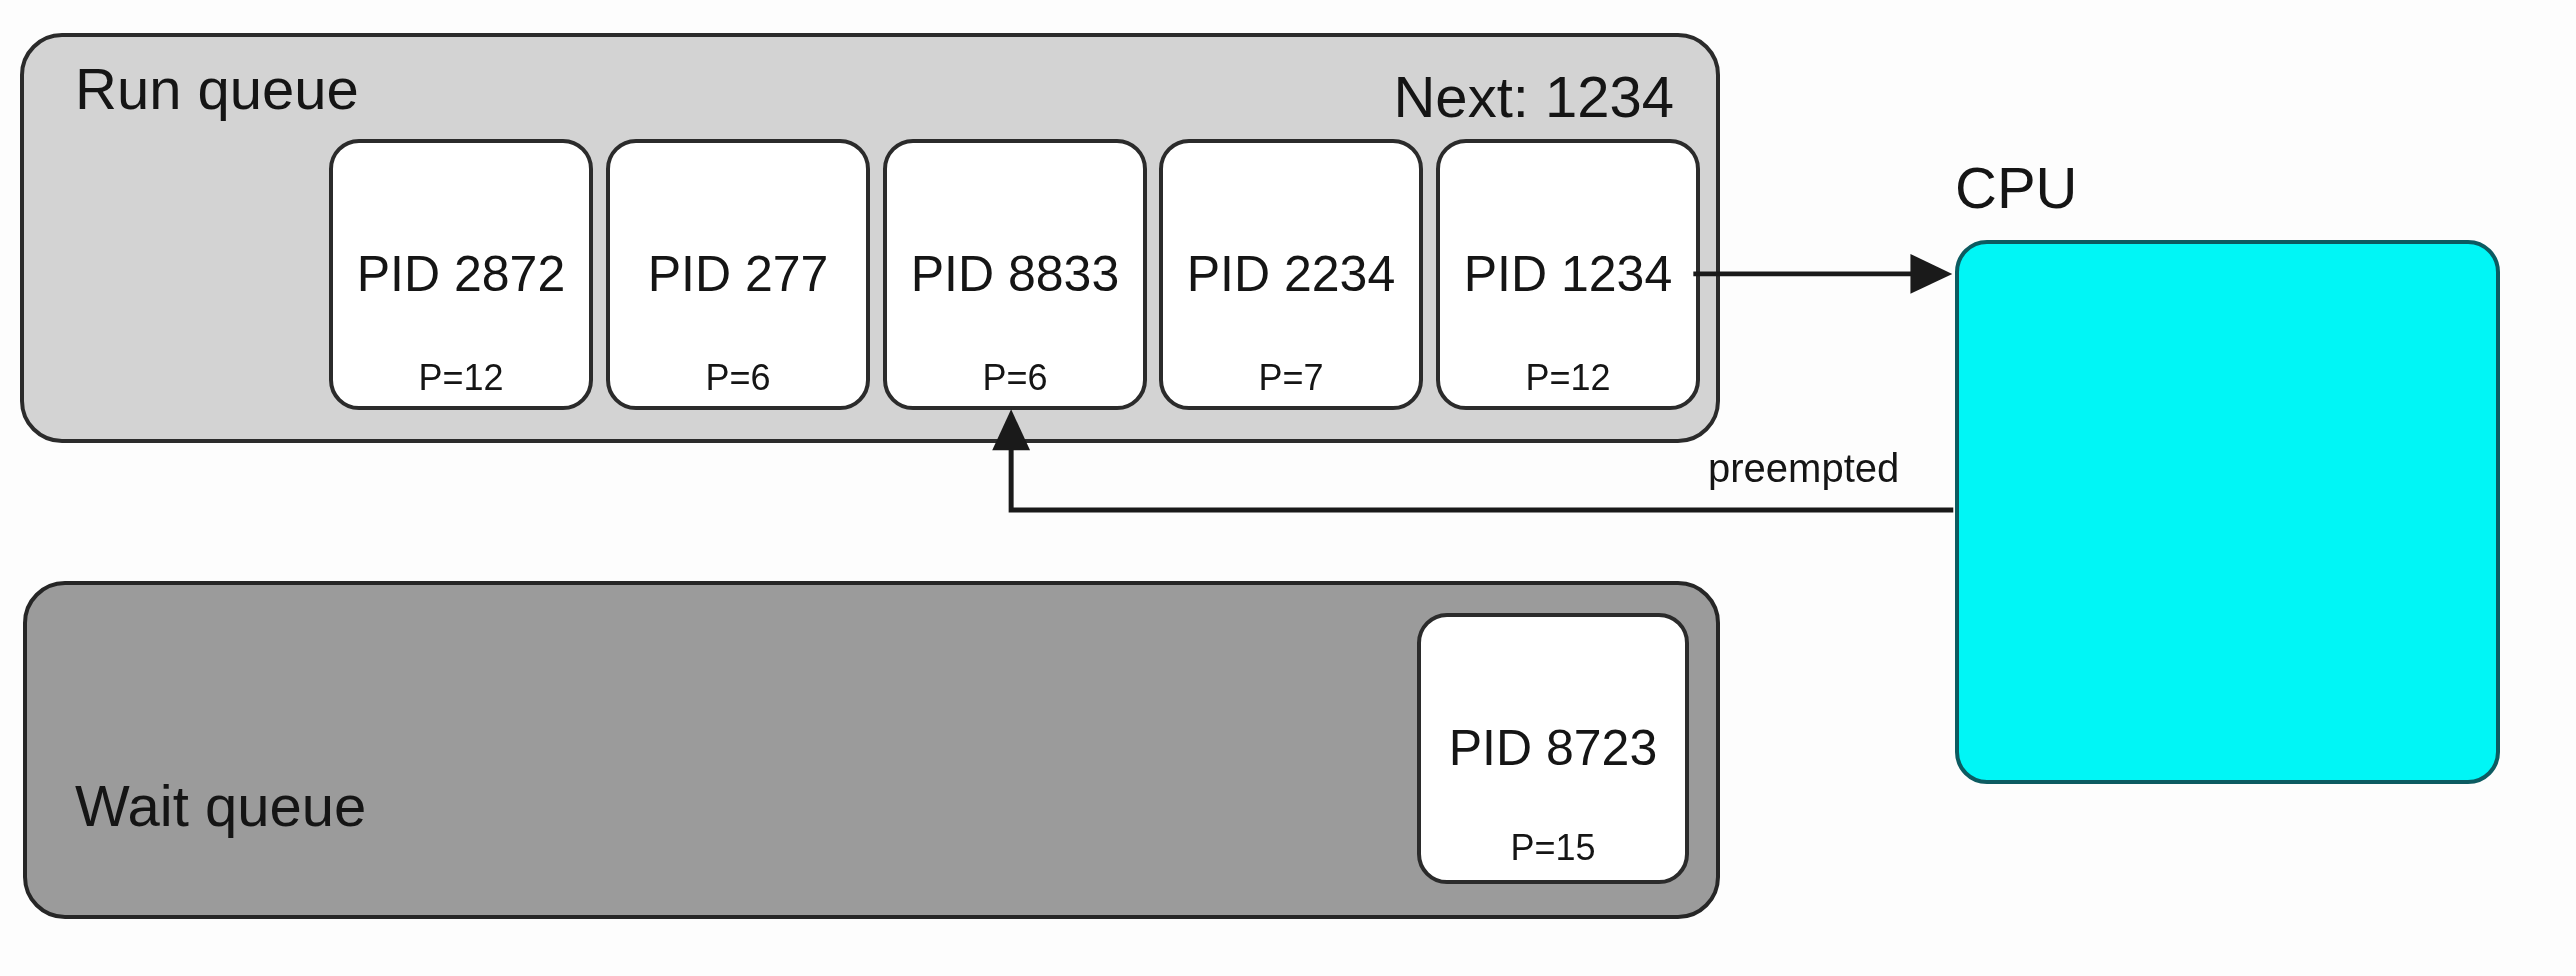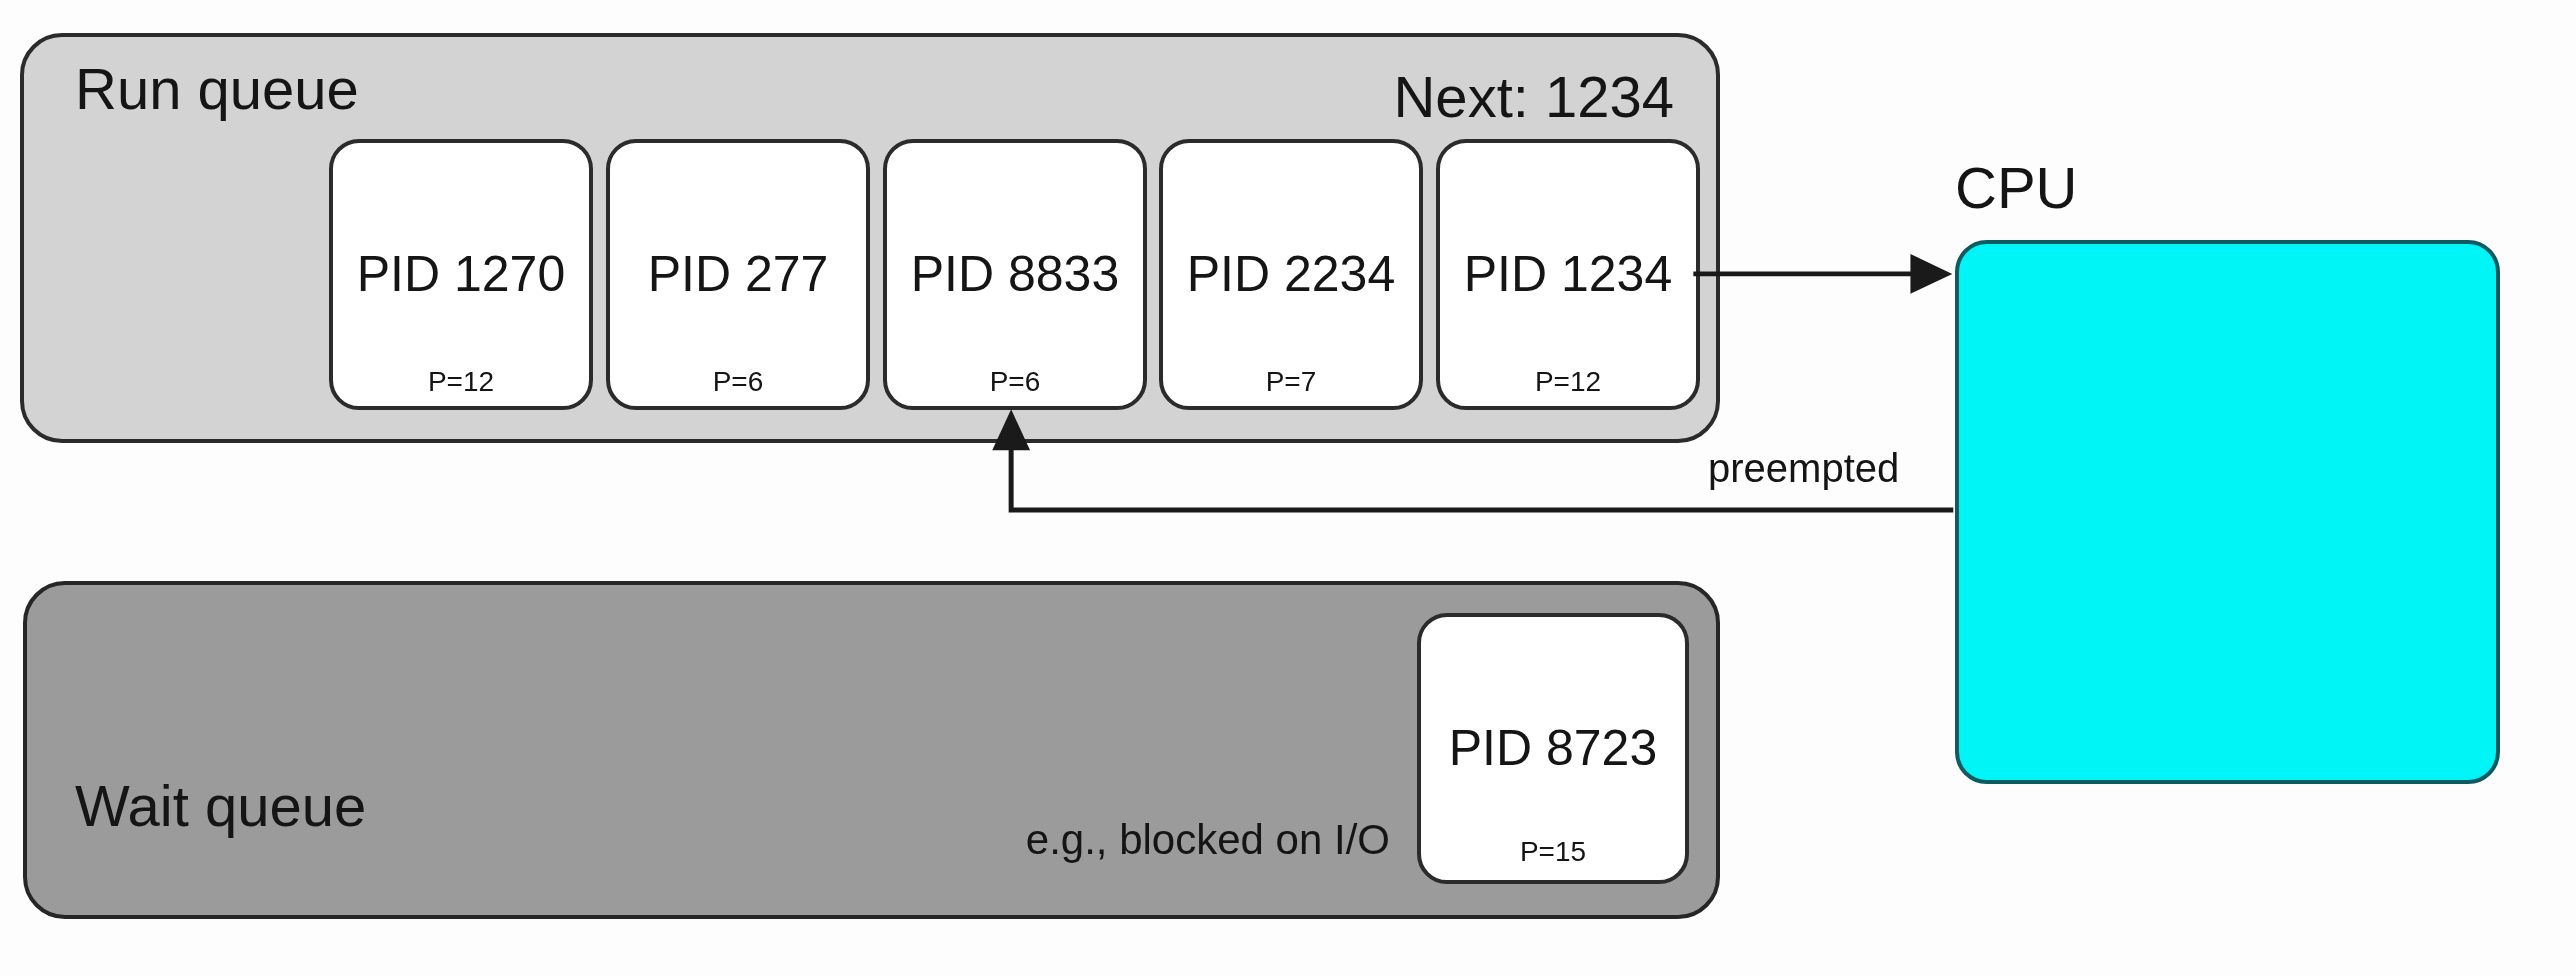--- a/index.html
+++ b/index.html
@@ -58,21 +58,21 @@
   }
   .card .pid {
     position: absolute; left: 0; top: 50%;
     transform: translateY(-52%);
     width: 100%; text-align: center;
     font-size: 50px; line-height: 1;
   }
   .card .prio {
     position: absolute; left: 0; bottom: 10px;
     width: 100%; text-align: center;
-    font-size: 28px; line-height: 1;
+    font-size: 36px; line-height: 1;
   }
   .card.c1 { left: 329px; }
   .card.c2 { left: 606px; }
   .card.c3 { left: 883px; }
   .card.c4 { left: 1159px; }
   .card.c5 { left: 1436px; }
   .card.wq { left: 1417px; top: 613px; width: 272px; }
   .card.wq .prio { bottom: 14px; }
 
   svg.arrows { position: absolute; inset: 0; pointer-events: none; }
@@ -80,21 +80,21 @@
 </head>
 <body>
 
 <div class="canvas">
 
   <div class="queue-box run-queue"></div>
   <div class="big-label run-queue-label">Run queue</div>
   <div class="big-label next-label">Next: 1234</div>
 
   <div class="card c1">
-    <div class="pid">PID 1270</div>
+    <div class="pid">PID 2872</div>
     <div class="prio">P=12</div>
   </div>
   <div class="card c2">
     <div class="pid">PID 277</div>
     <div class="prio">P=6</div>
   </div>
   <div class="card c3">
     <div class="pid">PID 8833</div>
     <div class="prio">P=6</div>
   </div>
@@ -105,21 +105,20 @@
   <div class="card c5">
     <div class="pid">PID 1234</div>
     <div class="prio">P=12</div>
   </div>
 
   <div class="big-label cpu-label">CPU</div>
   <div class="cpu-box"></div>
 
   <div class="queue-box wait-queue"></div>
   <div class="big-label wait-queue-label">Wait queue</div>
-  <div class="small-label io-note">e.g., blocked on I/O</div>
 
   <div class="card wq">
     <div class="pid">PID 8723</div>
     <div class="prio">P=15</div>
   </div>
 
   <svg class="arrows" width="2576" height="976" viewBox="0 0 2586 980">
 
     <g stroke="#1a1a1a" stroke-width="5" fill="#1a1a1a">
       <line x1="1700" y1="275" x2="1924" y2="275"></line>

